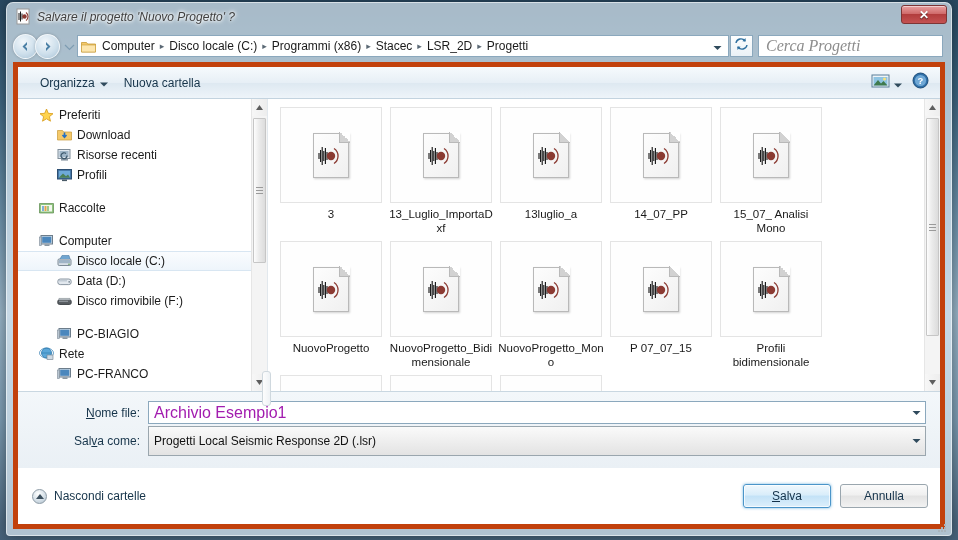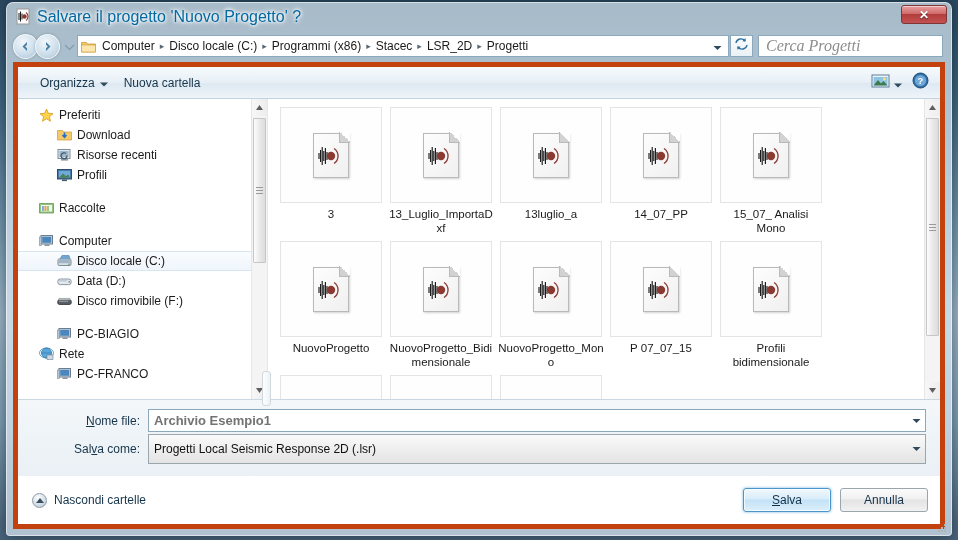--- a/index.html
+++ b/index.html
@@ -24,22 +24,23 @@
   }
   
   #titlebar {
     height: 27px; position: relative; flex: none;
     display: flex; align-items: center;
     padding-left: 8px;
     border-radius: 6px 6px 0 0;
   }
   #title-icon { width: 17px; height: 17px; flex: none; margin-right: 5px; position: relative; }
   #title-text {
-    font-size: 16px; color: #0369a1; white-space: nowrap;
+    font-size: 12px; color: #404040; white-space: nowrap;
     text-shadow: 0 0 4px #fff, 0 0 6px #fff, 0 0 3px #fff;
+    font-style: italic;
   }
   #close-btn {
     position: absolute; right: 4px; top: 2px;
     width: 46px; height: 19px;
     border: 1px solid #7d3535; border-radius: 3px;
     background: linear-gradient(180deg,#e8a0a0 0%,#d06b6b 45%,#b23d3d 50%,#c45252 100%);
     box-shadow: inset 0 1px 0 rgba(255,255,255,.5);
     display: flex; align-items: center; justify-content: center;
     color: #fff; font-size: 12px; font-weight: bold;
     text-shadow: 0 1px 1px rgba(0,0,0,.6);
@@ -208,34 +209,34 @@
     width: 116px; flex: none; text-align: right; padding-right: 8px;
     font-size: 12px; color: #16344a;
   }
   .form-label u { text-decoration: underline; }
   #filename-field {
     flex: 1 1 auto; height: 23px; display: flex; align-items: center;
     background: #fff; border: 1px solid #8ba8bd; padding: 0 0 0 5px;
   }
   #filename-input {
     flex: 1 1 auto; border: none; outline: none; background: transparent;
-    font-size: 13px; color: #737373; font-family: "Liberation Sans", sans-serif; font-weight: bold;
+    font-size: 16px; color: #a21caf; font-family: "Liberation Sans", sans-serif;
   }
   .dropcap {
     width: 18px; flex: none; display: flex; align-items: center; justify-content: center; cursor: pointer;
   }
   #filetype-field {
     flex: 1 1 auto; height: 30px; display: flex; align-items: center;
     background: linear-gradient(180deg,#fafafa,#e3e3e3);
     border: 1px solid #9aa6ae; padding: 0 0 0 5px; cursor: pointer;
   }
   #filetype-text { flex: 1 1 auto; font-size: 12px; color: #111; }
   
   #footer {
-    flex: none; height: 48px; display: flex; align-items: center;
+    flex: none; height: 56px; display: flex; align-items: center;
     padding: 0 12px 0 14px;
   }
   #hide-folders { display: flex; align-items: center; gap: 7px; cursor: pointer; font-size: 12px; color: #16344a; }
   #hide-ico {
     width: 15px; height: 15px; border-radius: 50%;
     background: radial-gradient(circle at 40% 30%,#ffffff,#cdd9e2 65%,#a8b8c4);
     border: 1px solid #8d9ba6;
     display: flex; align-items: center; justify-content: center;
   }
   #footer-spacer { flex: 1 1 auto; }

